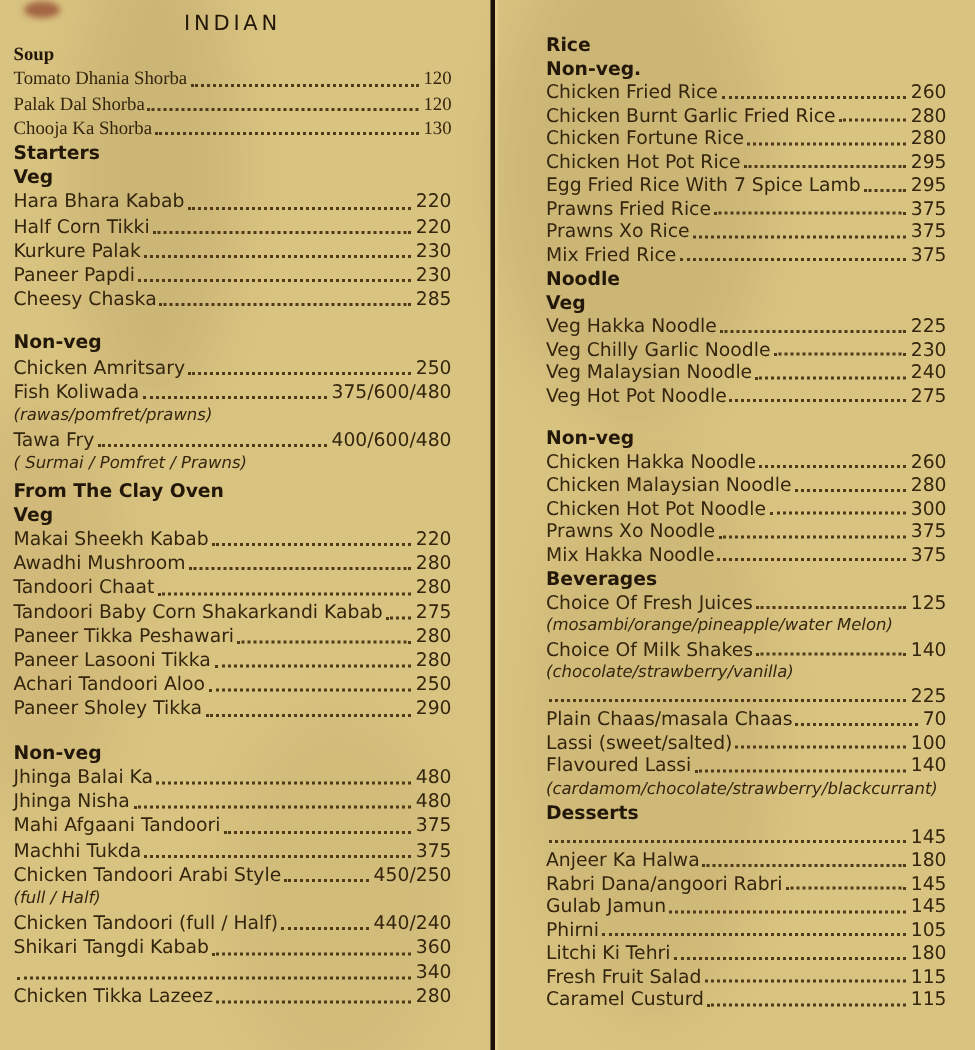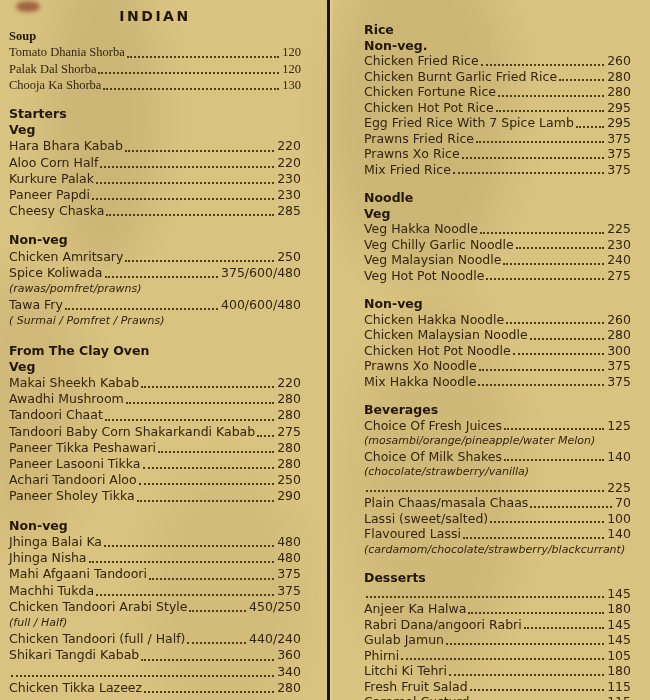--- a/index.html
+++ b/index.html
@@ -25,24 +25,24 @@
   .smudge{ position:absolute; left:16px; top:1px; width:24px; height:11px;
            border-radius:50%; background:rgba(118,22,16,0.55); filter:blur(2px); }
 
   .divider{ position:absolute; left:327px; top:0; width:3px; height:700px;
             background:var(--divider); box-shadow:2px 0 0 rgba(245,230,170,0.35); }
 
   .menu-col{ position:absolute; }
   .col-left{  left:9px;   top:8px; width:292px; font-size:12.5px; line-height:16.2px; }
   .col-right{ left:364px; top:6px; width:267px; font-size:12.5px; line-height:15.5px; }
 
-  .menu-title{ text-align:center; font-weight:bold; font-size:14px;
+  .menu-title{ text-align:center; font-weight:normal; font-size:14px;
                letter-spacing:2.5px; color:var(--heading); margin-bottom:4px; }
 
-  .section{ margin-top:13px; }
+  .section{ margin-top:1px; }
   .menu-title + .section{ margin-top:0;font-family:Liberation Serif, serif; }
   .col-right > .section:first-child{ margin-top:16px; }
 
   .sec-heading, .sub-label{ font-weight:bold; color:var(--heading); }
   .subsection{ margin-top:13px; }
   .sec-heading + .subsection{ margin-top:0; }
 
   .row{ display:flex; align-items:flex-end; }
   .item-name{ white-space:nowrap; }
   .dots{ flex:1 1 auto; min-width:6px; border-bottom:2px dotted var(--dots);
@@ -87,21 +87,21 @@
     <div class="section">
       <div class="sec-heading">Starters</div>
       <div class="subsection">
         <div class="sub-label">Veg</div>
         <div class="row">
           <span class="item-name">Hara Bhara Kabab</span>
           <span class="dots"></span>
           <span class="price">220</span>
         </div>
         <div class="row">
-          <span class="item-name">Aloo Corn Half</span>
+          <span class="item-name">Half Corn Tikki</span>
           <span class="dots"></span>
           <span class="price">220</span>
         </div>
         <div class="row">
           <span class="item-name">Kurkure Palak</span>
           <span class="dots"></span>
           <span class="price">230</span>
         </div>
         <div class="row">
           <span class="item-name">Paneer Papdi</span>
@@ -115,21 +115,21 @@
         </div>
       </div>
       <div class="subsection">
         <div class="sub-label">Non-veg</div>
         <div class="row">
           <span class="item-name">Chicken Amritsary</span>
           <span class="dots"></span>
           <span class="price">250</span>
         </div>
         <div class="row">
-          <span class="item-name">Spice Koliwada</span>
+          <span class="item-name">Fish Koliwada</span>
           <span class="dots"></span>
           <span class="price">375/600/480</span>
         </div>
         <div class="note">(rawas/pomfret/prawns)</div>
         <div class="row">
           <span class="item-name">Tawa Fry</span>
           <span class="dots"></span>
           <span class="price">400/600/480</span>
         </div>
         <div class="note">( Surmai / Pomfret / Prawns)</div>

